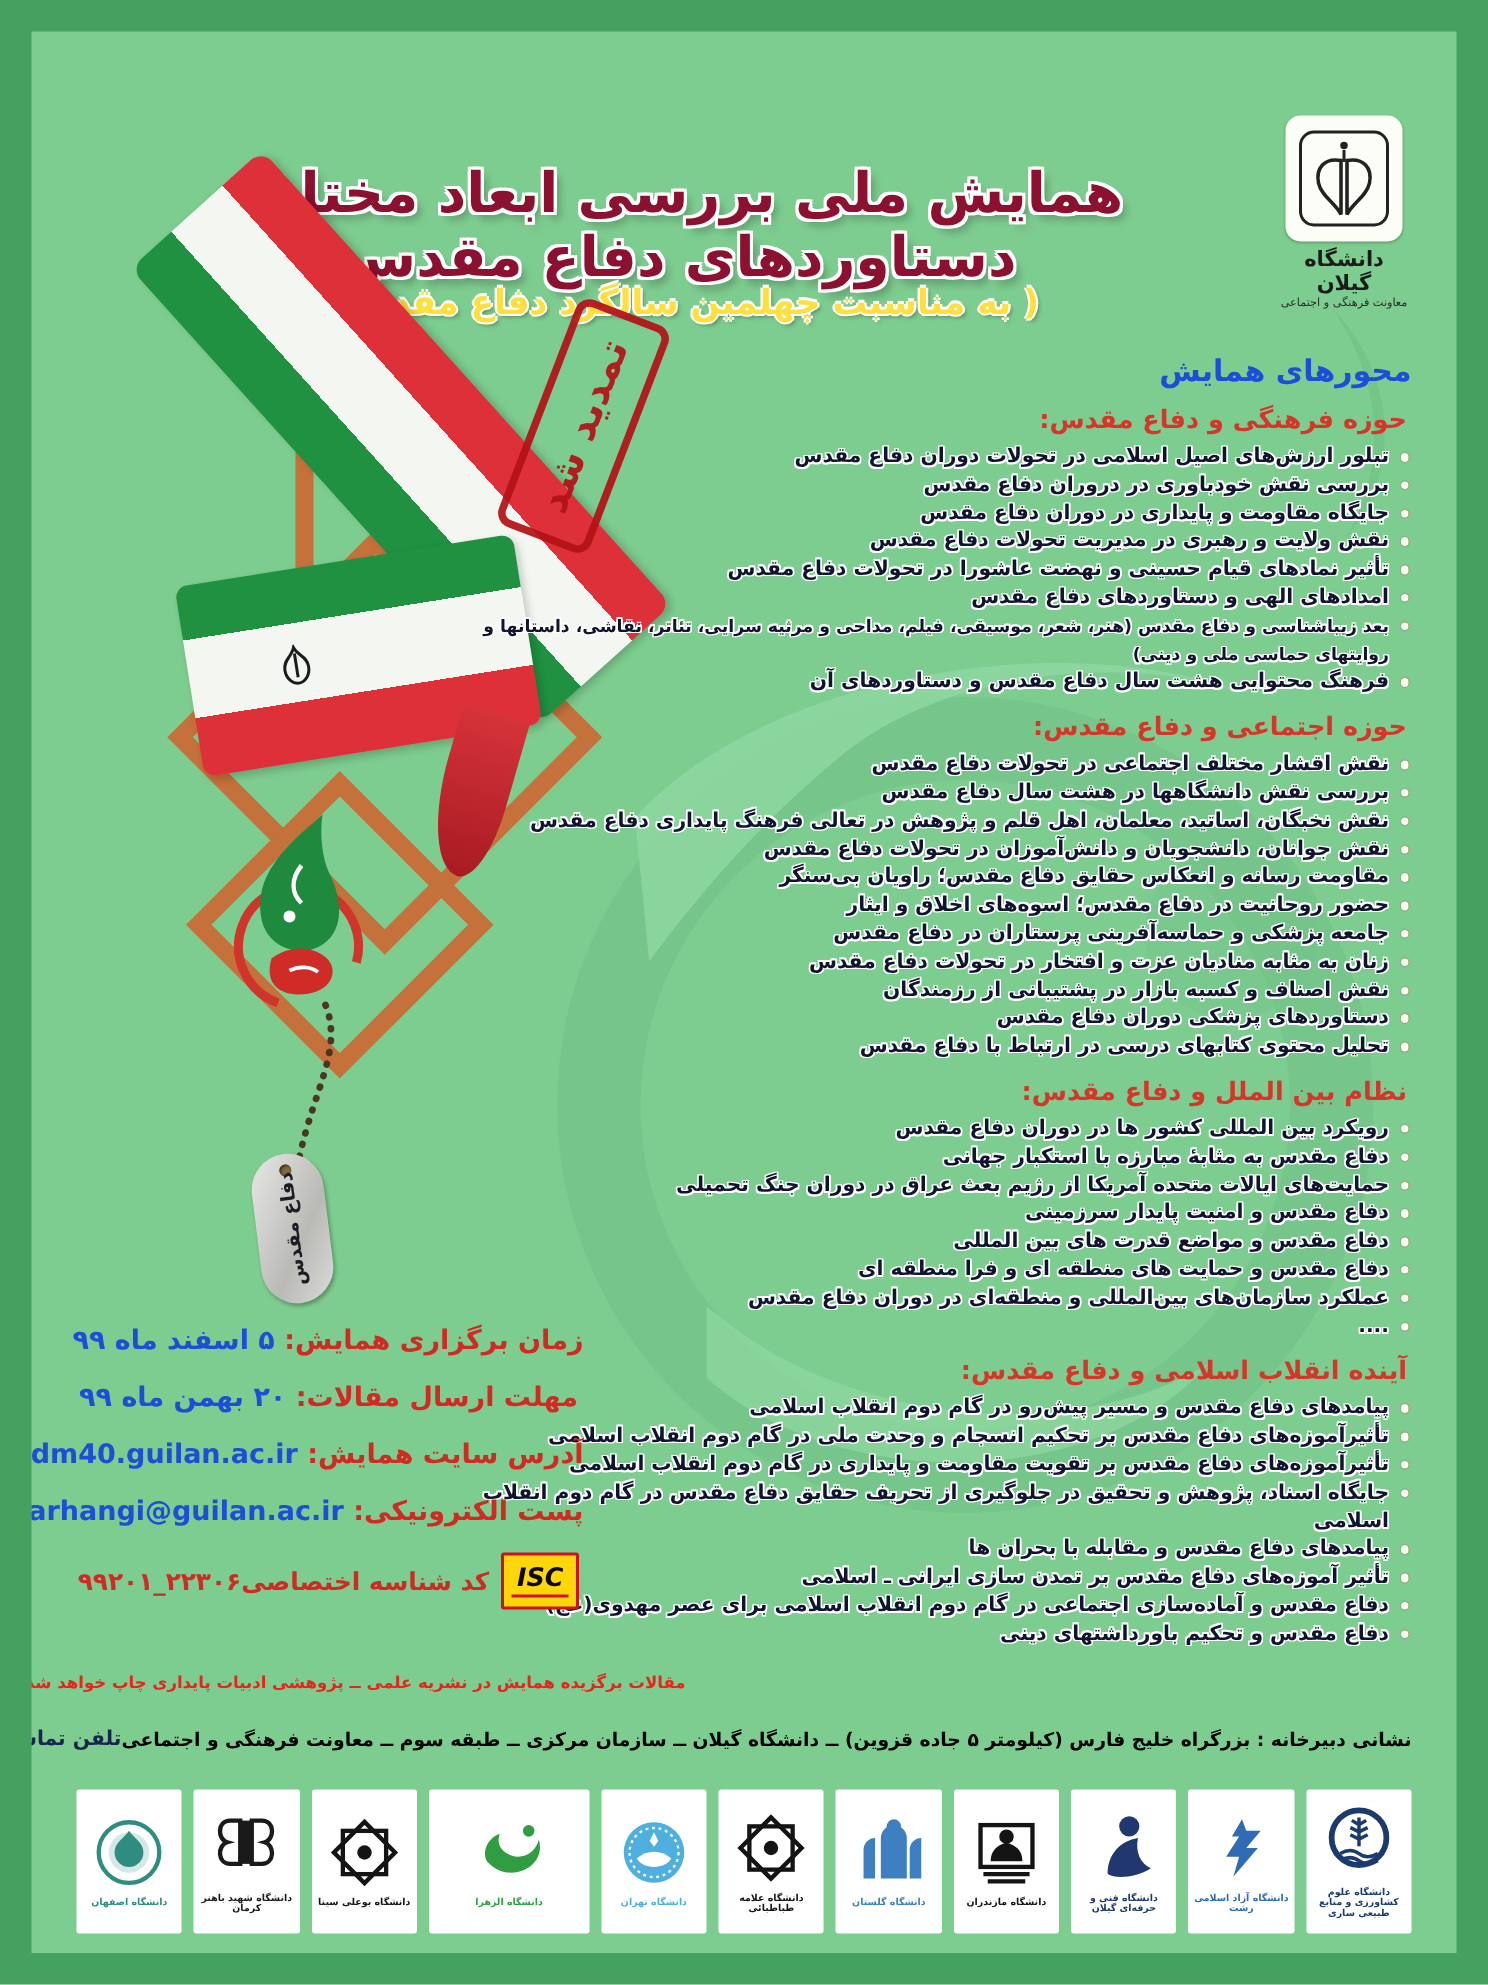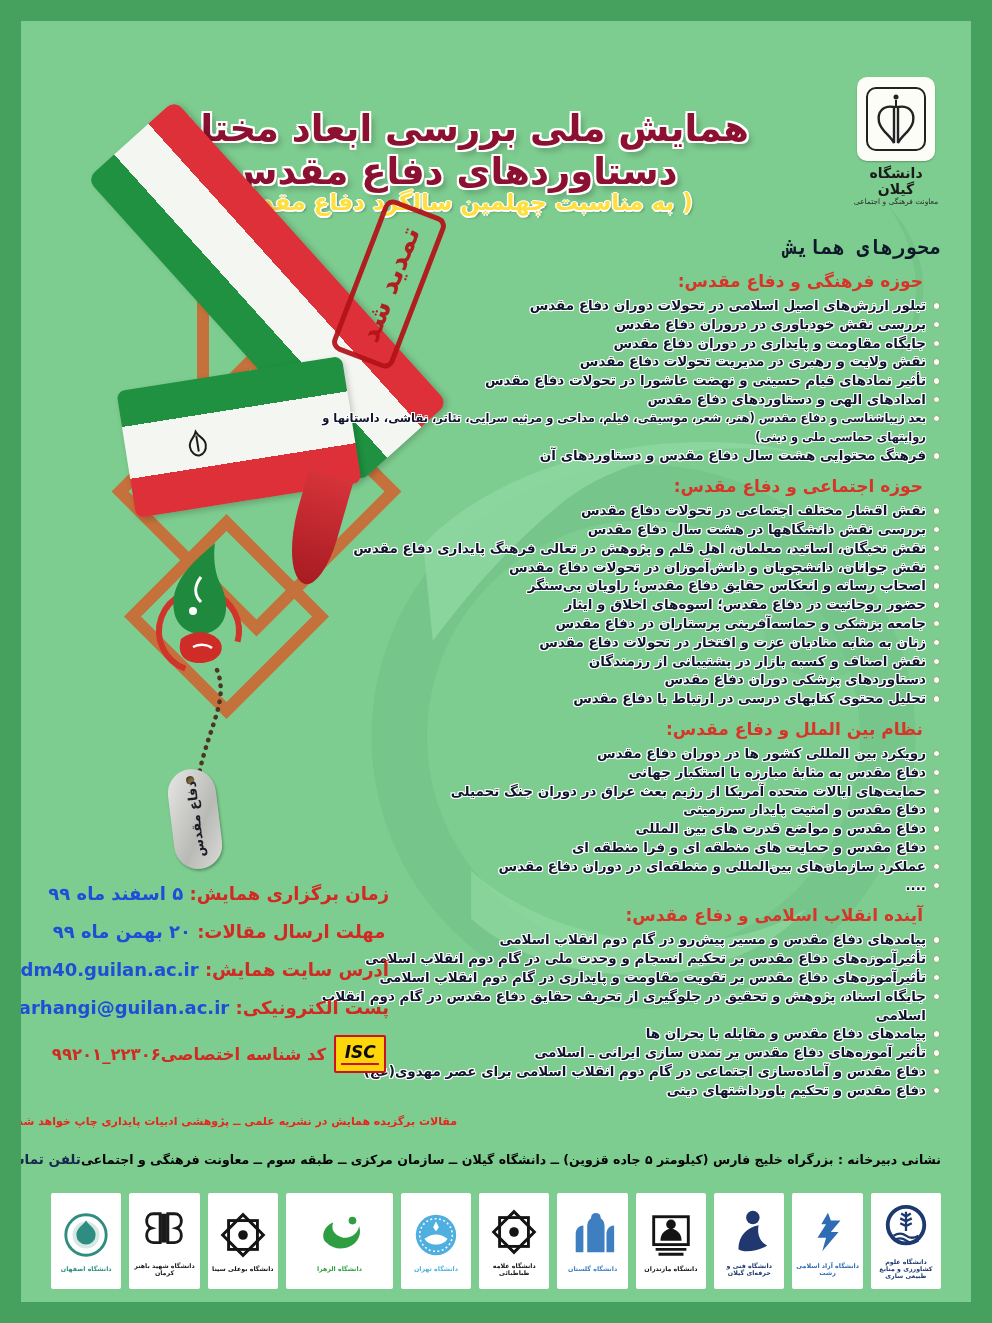--- a/index.html
+++ b/index.html
@@ -19,22 +19,22 @@
          font-size:37px;font-weight:bold;color:#8c1130;letter-spacing:-1px;
          text-shadow:2px 0 0 #fff,-2px 0 0 #fff,0 2px 0 #fff,0 -2px 0 #fff,
                      2px 2px 0 #fff,-2px -2px 0 #fff,2px -2px 0 #fff,-2px 2px 0 #fff,
                      4px 5px 6px rgba(0,0,0,.25);}
   .subtitle{left:30px;right:118px;top:168px;text-align:center;direction:rtl;
             font-size:23px;font-weight:bold;color:#ffdf3d;
             text-shadow:1.5px 0 0 #fff,-1.5px 0 0 #fff,0 1.5px 0 #fff,0 -1.5px 0 #fff,
                         2px 2px 3px rgba(0,0,0,.3);}
   
   .axes{top:214px;right:30px;width:662px;direction:rtl;text-align:right;}
-  .axes .heading{font-size:20px;font-weight:bold;color:#0f172a;margin-bottom:4px;font-family:Liberation Mono, monospace;}
-  .axes h3{font-size:17px;font-weight:bold;color:#d6362a;margin:11px 18px 5px 0;}
+  .axes .heading{font-size:20px;font-weight:bold;color:#1d4ed8;margin-bottom:4px;}
+  .axes h3{font-size:17px;font-weight:bold;color:#d6362a;margin:11px 3px 5px 0;}
   .axes ul{list-style:none;margin:0;padding:0;}
   .axes li{position:relative;padding-right:15px;font-size:13.5px;font-weight:bold;color:#10142d;
            line-height:18.8px;
            text-shadow:1px 0 0 #fff,-1px 0 0 #fff,0 1px 0 #fff,0 -1px 0 #fff,
                        1px 1px 0 #fff,-1px -1px 0 #fff,1px -1px 0 #fff,-1px 1px 0 #fff;}
   .axes li::before{content:"";position:absolute;right:2px;top:7px;width:5.5px;height:5.5px;
                    border-radius:50%;background:#fdfdf4;box-shadow:0 0 1px #a33;}
   .axes li.long{font-size:11.5px;}
   
   .flagA{left:66px;top:158px;width:118px;height:408px;transform:rotate(-42deg);
@@ -165,21 +165,21 @@
           <li>امدادهای الهی و دستاوردهای  دفاع مقدس</li>
           <li class="long">بعد زیباشناسی و دفاع مقدس (هنر، شعر، موسیقی، فیلم، مداحی و مرثیه سرایی، تئاتر، نقاشی، داستانها و روایتهای حماسی ملی و دینی)</li>
           <li>فرهنگ محتوایی هشت سال دفاع مقدس و دستاوردهای آن</li>
         </ul>
         <h3>حوزه اجتماعی و دفاع مقدس:</h3>
         <ul>
           <li>نقش اقشار مختلف اجتماعی در تحولات دفاع مقدس</li>
           <li>بررسی نقش دانشگاهها در هشت سال دفاع مقدس</li>
           <li>نقش نخبگان، اساتید، معلمان، اهل قلم و پژوهش در تعالی فرهنگ پایداری دفاع مقدس</li>
           <li>نقش جوانان، دانشجویان و دانش‌آموزان در تحولات دفاع مقدس</li>
-          <li>اصحاب رسانه و انعکاس حقایق دفاع مقدس؛ راویان بی‌سنگر</li>
+          <li>مقاومت رسانه و انعکاس حقایق دفاع مقدس؛ راویان بی‌سنگر</li>
           <li>حضور روحانیت در  دفاع مقدس؛ اسوه‌های اخلاق و ایثار</li>
           <li>جامعه پزشکی و حماسه‌آفرینی پرستاران در دفاع مقدس</li>
           <li>زنان به مثابه منادیان عزت و افتخار در تحولات دفاع مقدس</li>
           <li>نقش اصناف و کسبه بازار در پشتیبانی از رزمندگان</li>
           <li>دستاوردهای پزشکی دوران دفاع مقدس</li>
           <li>تحلیل محتوی کتابهای درسی در ارتباط با دفاع مقدس</li>
         </ul>
         <h3>نظام بین الملل و دفاع مقدس:</h3>
         <ul>
           <li>رویکرد بین المللی کشور ها در دوران دفاع مقدس</li>

